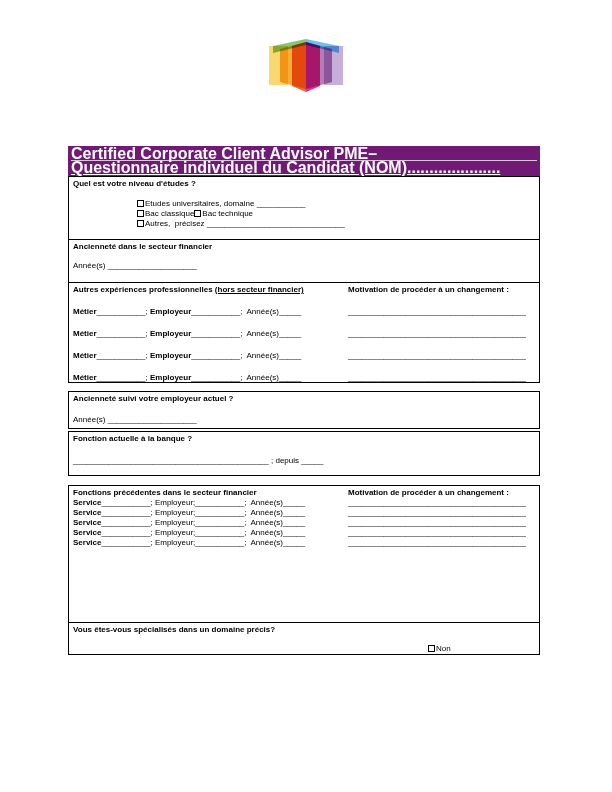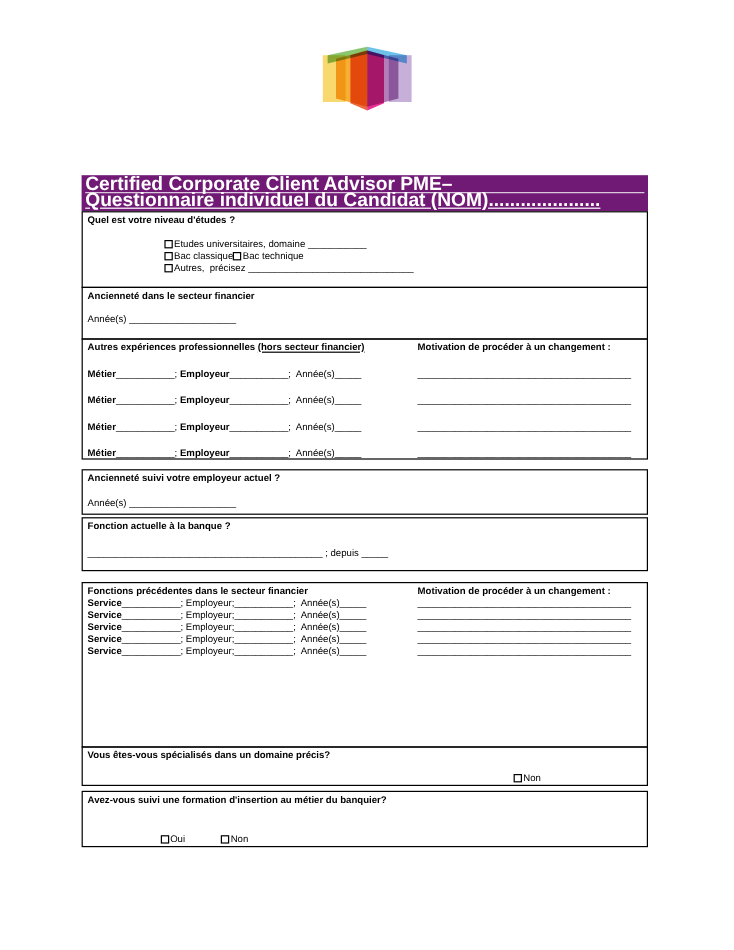--- a/index.html
+++ b/index.html
@@ -153,21 +153,15 @@
     </div>
 
     <div class="sec h33">
       <div class="t">Vous êtes-vous spécialisés dans un domaine précis?</div>
       <div class="ouirow">
         <span>Oui</span><span>    Lequel</span><span>____________________________________</span>
         <span class="non-abs"><span class="cb"></span><span>Non</span></span>
       </div>
     </div>
 
-    <div class="sec h47">
-      <div class="t">Avez-vous suivi une formation d'insertion au métier du banquier?</div>
-      <div class="ouirow2">
-        <span class="cb"></span><span>Oui</span><span class="non-gap cb"></span><span>Non</span>
-      </div>
-    </div>
 
   </div>
 </div>
 
 </body></html>

